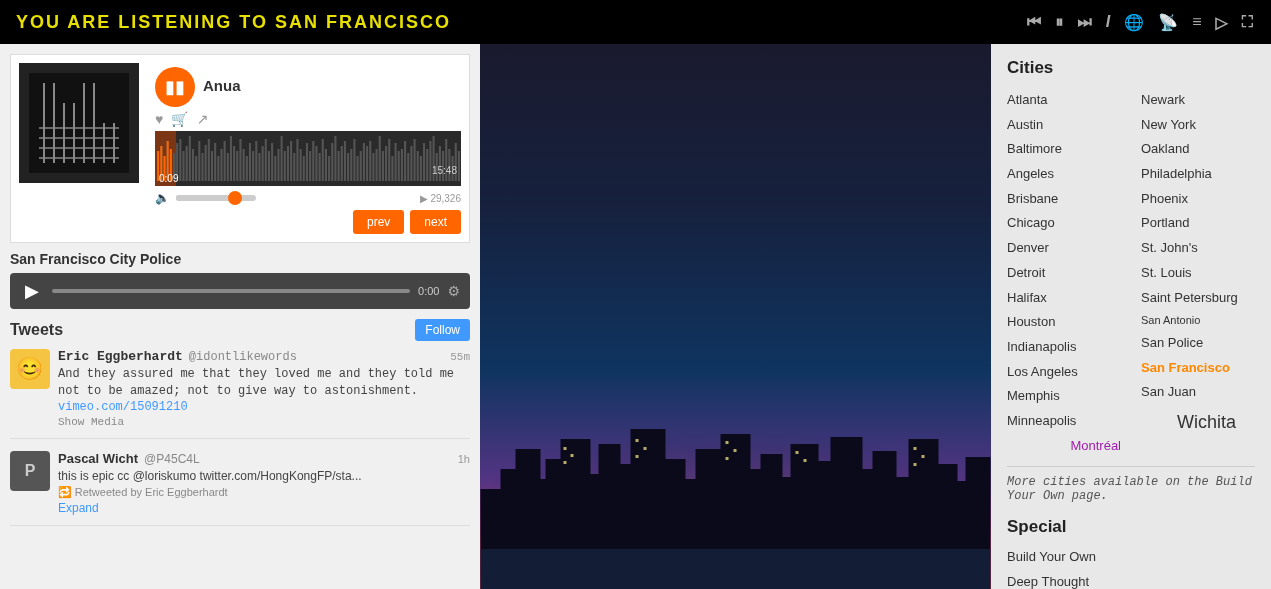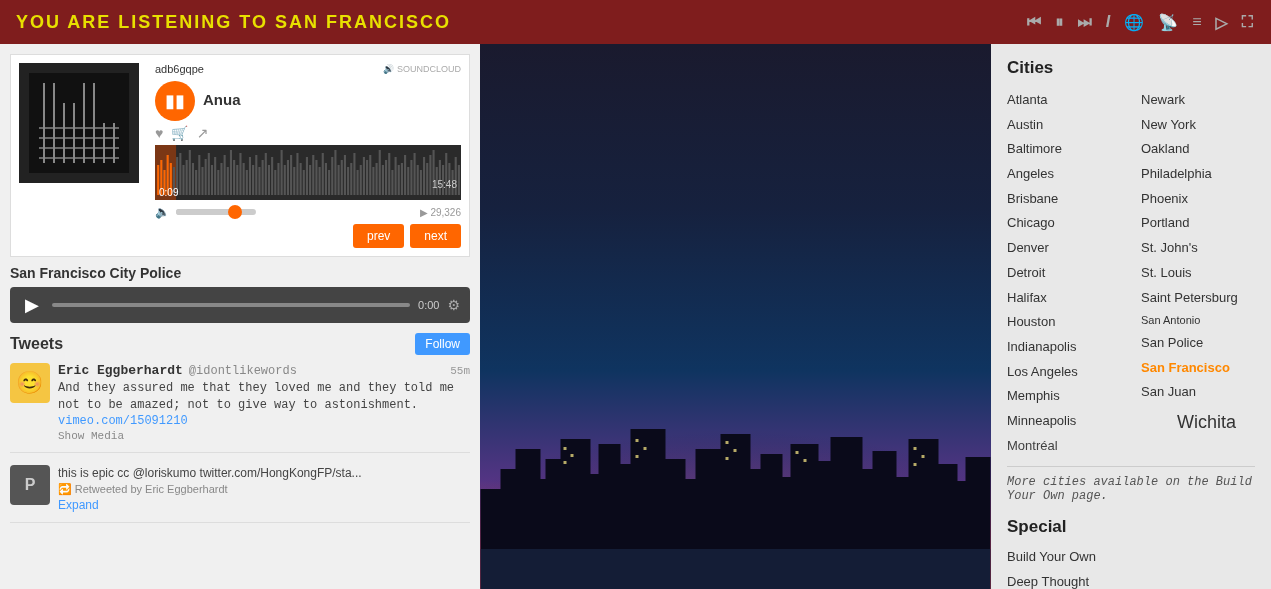--- a/index.html
+++ b/index.html
@@ -1,20 +1,20 @@
 <!DOCTYPE html>
 <html><head>
   <meta charset="utf-8">
   <style>
     * { margin: 0; padding: 0; box-sizing: border-box; }
     body { font-family: Arial, Helvetica, sans-serif; background: #1a1a1a; color: #333; width: 1271px; height: 589px; overflow: hidden; display: flex; flex-direction: column; }
 
     
     #header {
-      background: #7f1d1d;
+      background: #000000;
       color: #e8e000;
       font-weight: bold;
       font-size: 18px;
       letter-spacing: 2px;
       text-transform: uppercase;
       padding: 8px 16px;
       display: flex;
       align-items: center;
       justify-content: space-between;
       height: 44px;
@@ -291,24 +291,20 @@
             <line x1="65" y1="10" x2="65" y2="90" stroke="#888" stroke-width="2"></line>
             <line x1="75" y1="50" x2="75" y2="90" stroke="#888" stroke-width="2"></line>
             <line x1="85" y1="50" x2="85" y2="90" stroke="#888" stroke-width="2"></line>
             <line x1="10" y1="55" x2="90" y2="55" stroke="#888" stroke-width="1.5"></line>
             <line x1="10" y1="65" x2="90" y2="65" stroke="#888" stroke-width="1.5"></line>
             <line x1="10" y1="75" x2="90" y2="75" stroke="#888" stroke-width="1.5"></line>
             <line x1="10" y1="85" x2="90" y2="85" stroke="#888" stroke-width="1.5"></line>
           </svg>
         </div>
         <div style="flex:1;display:flex;flex-direction:column;">
-          <div id="sc-header-row">
-            <span style="font-size:11px;color:#333;">adb6gqpe</span>
-            <span style="font-size:9px;color:#aaa;">🔊 SOUNDCLOUD</span>
-          </div>
           <div style="display:flex;align-items:center;gap:8px;margin-bottom:4px;">
             <div id="sc-play-btn">▮▮</div>
             <span style="font-size:15px;color:#333;font-weight:bold;">Anua</span>
           </div>
           <div id="sc-actions">
             <span style="cursor:pointer;color:#999;">♥</span>
             <span style="cursor:pointer;color:#999;">🛒</span>
             <span style="cursor:pointer;color:#999;">↗</span>
           </div>
 
@@ -469,20 +465,25 @@
           </div>
           <div class="tweet-text" style="font-size:12px;color:#444;line-height:1.4;">And they assured me that they loved me and they told me not to be amazed; not to give way to astonishment.</div>
           <div style="color:#4099ff;font-size:12px;cursor:pointer;">vimeo.com/15091210</div>
           <div style="font-size:11px;color:#888;margin-top:2px;cursor:pointer;">Show Media</div>
         </div>
       </div>
 
       <div class="tweet-item" style="display:flex;gap:8px;margin-bottom:12px;">
         <div class="tweet-avatar" style="width:40px;height:40px;border-radius:4px;flex-shrink:0;background:#555;display:flex;align-items:center;justify-content:center;color:#ccc;font-size:16px;font-weight:bold;">P</div>
         <div class="tweet-body" style="flex:1;">
+          <div style="display:flex;align-items:baseline;gap:6px;margin-bottom:2px;">
+            <span class="tweet-name" style="font-size:13px;font-weight:bold;color:#333;">Pascal Wicht</span>
+            <span class="tweet-handle" style="font-size:12px;color:#888;">@P45C4L</span>
+            <span class="tweet-time" style="font-size:11px;color:#999;margin-left:auto;">1h</span>
+          </div>
           <div class="tweet-text" style="font-size:12px;color:#444;line-height:1.4;">this is epic cc @loriskumo  twitter.com/HongKongFP/sta...</div>
           <div style="font-size:11px;color:#888;margin-top:2px;">🔁 Retweeted by Eric Eggberhardt</div>
           <div style="font-size:12px;color:#4099ff;cursor:pointer;margin-top:2px;">Expand</div>
         </div>
       </div>
     </div>
   </div>
 
   <div id="center-panel">
     <svg id="city-silhouette" viewBox="0 0 510 200" preserveAspectRatio="xMidYMax meet" style="position:absolute;bottom:0;width:100%;height:200px;">
@@ -557,21 +558,21 @@
           <a class="city-link" style="display: block; font-size: 13px; color: rgb(51, 51, 51); text-decoration: none; line-height: 1.9; cursor: pointer;">Brisbane</a>
           <a class="city-link" style="display: block; font-size: 13px; color: rgb(51, 51, 51); text-decoration: none; line-height: 1.9; cursor: pointer;">Chicago</a>
           <a class="city-link" style="display: block; font-size: 13px; color: rgb(51, 51, 51); text-decoration: none; line-height: 1.9; cursor: pointer;">Denver</a>
           <a class="city-link" style="display: block; font-size: 13px; color: rgb(51, 51, 51); text-decoration: none; line-height: 1.9; cursor: pointer;">Detroit</a>
           <a class="city-link" style="display: block; font-size: 13px; color: rgb(51, 51, 51); text-decoration: none; line-height: 1.9; cursor: pointer;">Halifax</a>
           <a class="city-link" style="display: block; font-size: 13px; color: rgb(51, 51, 51); text-decoration: none; line-height: 1.9; cursor: pointer;">Houston</a>
           <a class="city-link" style="display: block; font-size: 13px; color: rgb(51, 51, 51); text-decoration: none; line-height: 1.9; cursor: pointer;">Indianapolis</a>
           <a class="city-link" style="display: block; font-size: 13px; color: rgb(51, 51, 51); text-decoration: none; line-height: 1.9; cursor: pointer;">Los Angeles</a>
           <a class="city-link" style="display: block; font-size: 13px; color: rgb(51, 51, 51); text-decoration: none; line-height: 1.9; cursor: pointer;">Memphis</a>
           <a class="city-link" style="display: block; font-size: 13px; color: rgb(51, 51, 51); text-decoration: none; line-height: 1.9; cursor: pointer;">Minneapolis</a>
-          <a class="city-link" style="display: block; font-size: 13px; color: #404040; text-decoration: none; line-height: 1.9; cursor: pointer;">Montréal</a>
+          <a class="city-link" style="display: block; font-size: 13px; color: #a21caf; text-decoration: none; line-height: 1.9; cursor: pointer; text-align: right;">Montréal</a>
         </div>
       <div class="city-col" id="cities-col2">
           <a class="city-link" style="display: block; font-size: 13px; color: rgb(51, 51, 51); text-decoration: none; line-height: 1.9; cursor: pointer;">Newark</a>
           <a class="city-link" style="display: block; font-size: 13px; color: rgb(51, 51, 51); text-decoration: none; line-height: 1.9; cursor: pointer;">New York</a>
           <a class="city-link" style="display: block; font-size: 13px; color: rgb(51, 51, 51); text-decoration: none; line-height: 1.9; cursor: pointer;">Oakland</a>
           <a class="city-link" style="display: block; font-size: 13px; color: rgb(51, 51, 51); text-decoration: none; line-height: 1.9; cursor: pointer;">Philadelphia</a>
           <a class="city-link" style="display: block; font-size: 13px; color: rgb(51, 51, 51); text-decoration: none; line-height: 1.9; cursor: pointer;">Phoenix</a>
           <a class="city-link" style="display: block; font-size: 13px; color: rgb(51, 51, 51); text-decoration: none; line-height: 1.9; cursor: pointer;">Portland</a>
           <a class="city-link" style="display: block; font-size: 13px; color: rgb(51, 51, 51); text-decoration: none; line-height: 1.9; cursor: pointer;">St. John's</a>
           <a class="city-link" style="display: block; font-size: 13px; color: rgb(51, 51, 51); text-decoration: none; line-height: 1.9; cursor: pointer;">St. Louis</a>

